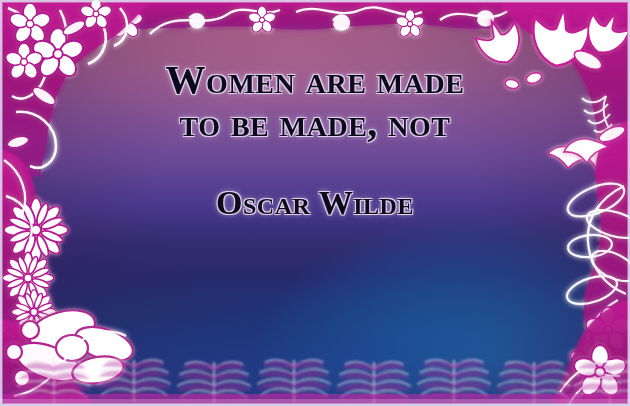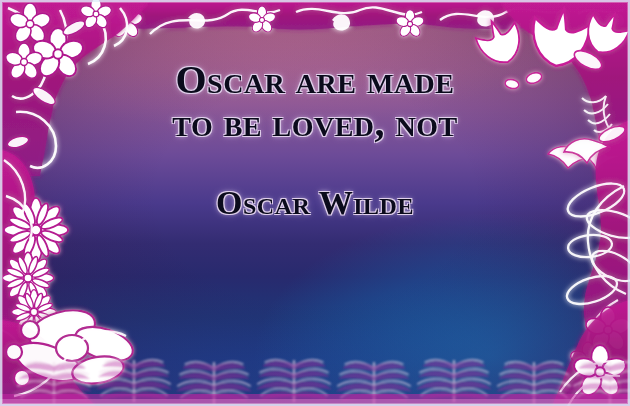--- a/index.html
+++ b/index.html
@@ -342,20 +342,20 @@
       </g>
       <rect x="0" y="394" width="630" height="12" fill="#c428a4" opacity="0.55"></rect>
       <rect x="0" y="399" width="630" height="7" fill="#d57cc4" opacity="0.5"></rect>
     </svg>
   </div>
 
   <div class="edge-hairline"></div>
   <div class="edge-hairline-inner"></div>
 
   <div class="text-wrap">
-    <div class="quote-line">Oscar are made</div>
-    <div class="quote-line">to be loved, not</div>
+    <div class="quote-line">Women are made</div>
+    <div class="quote-line">to be made, not</div>
     <div class="attrib-wrap">
       <div class="attrib-line">Oscar Wilde</div>
     </div>
   </div>
 
 </div>
 
 </body></html>

